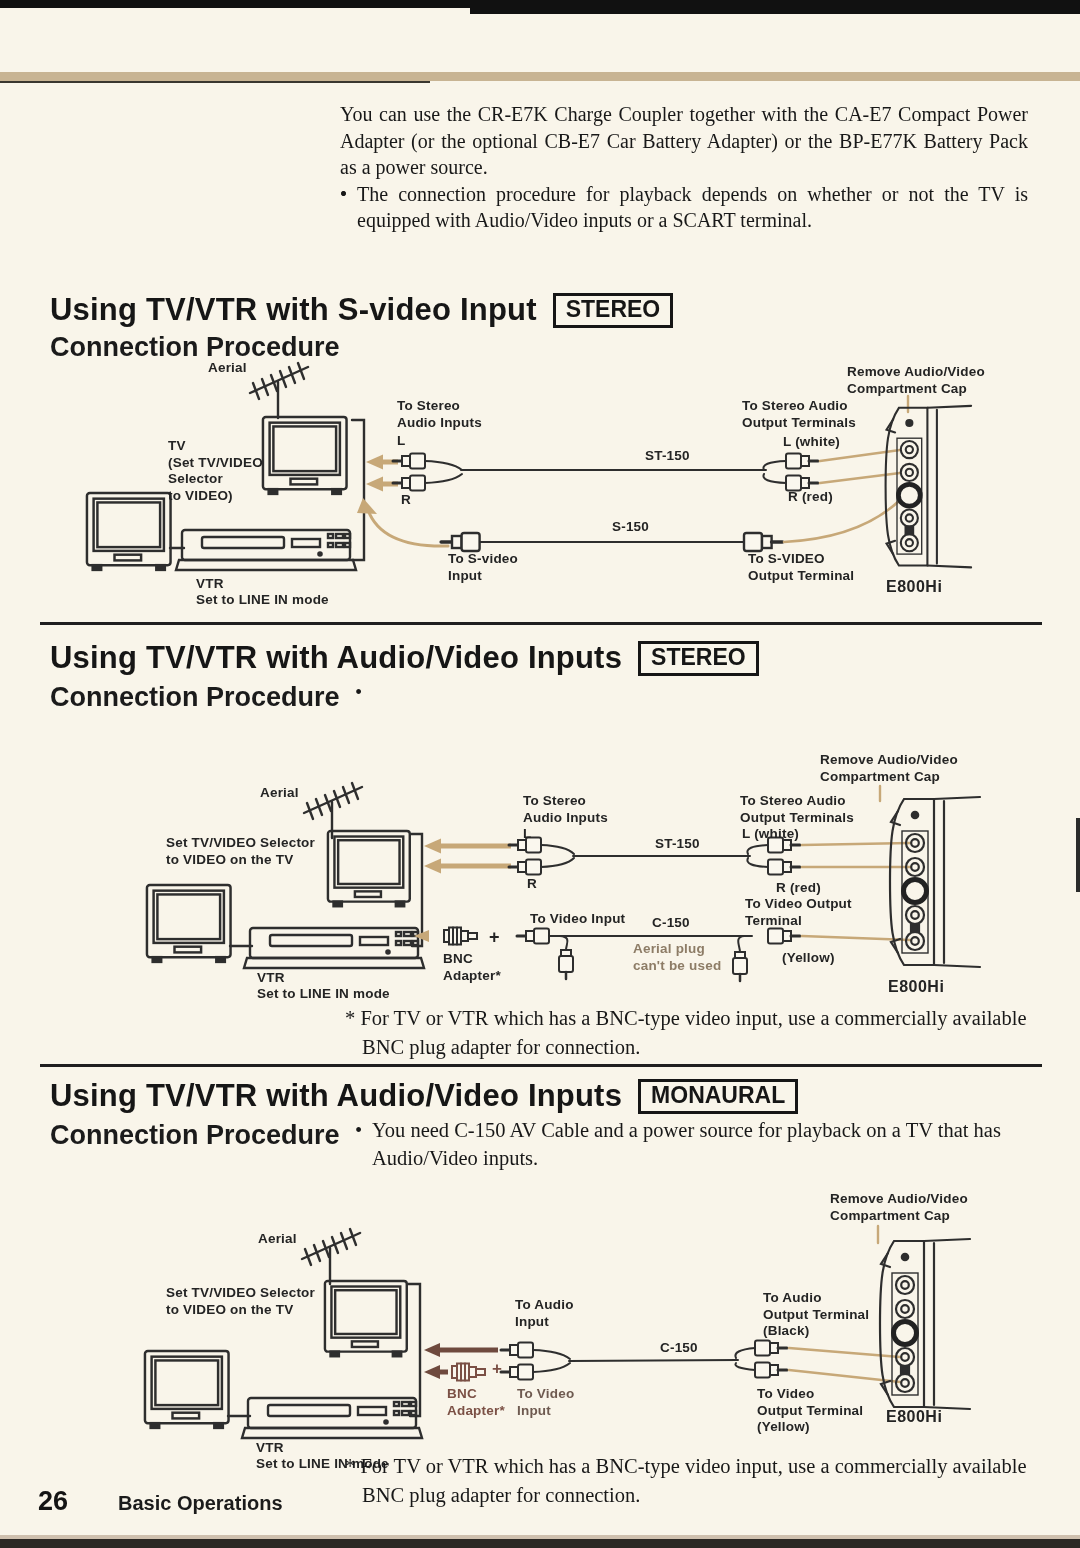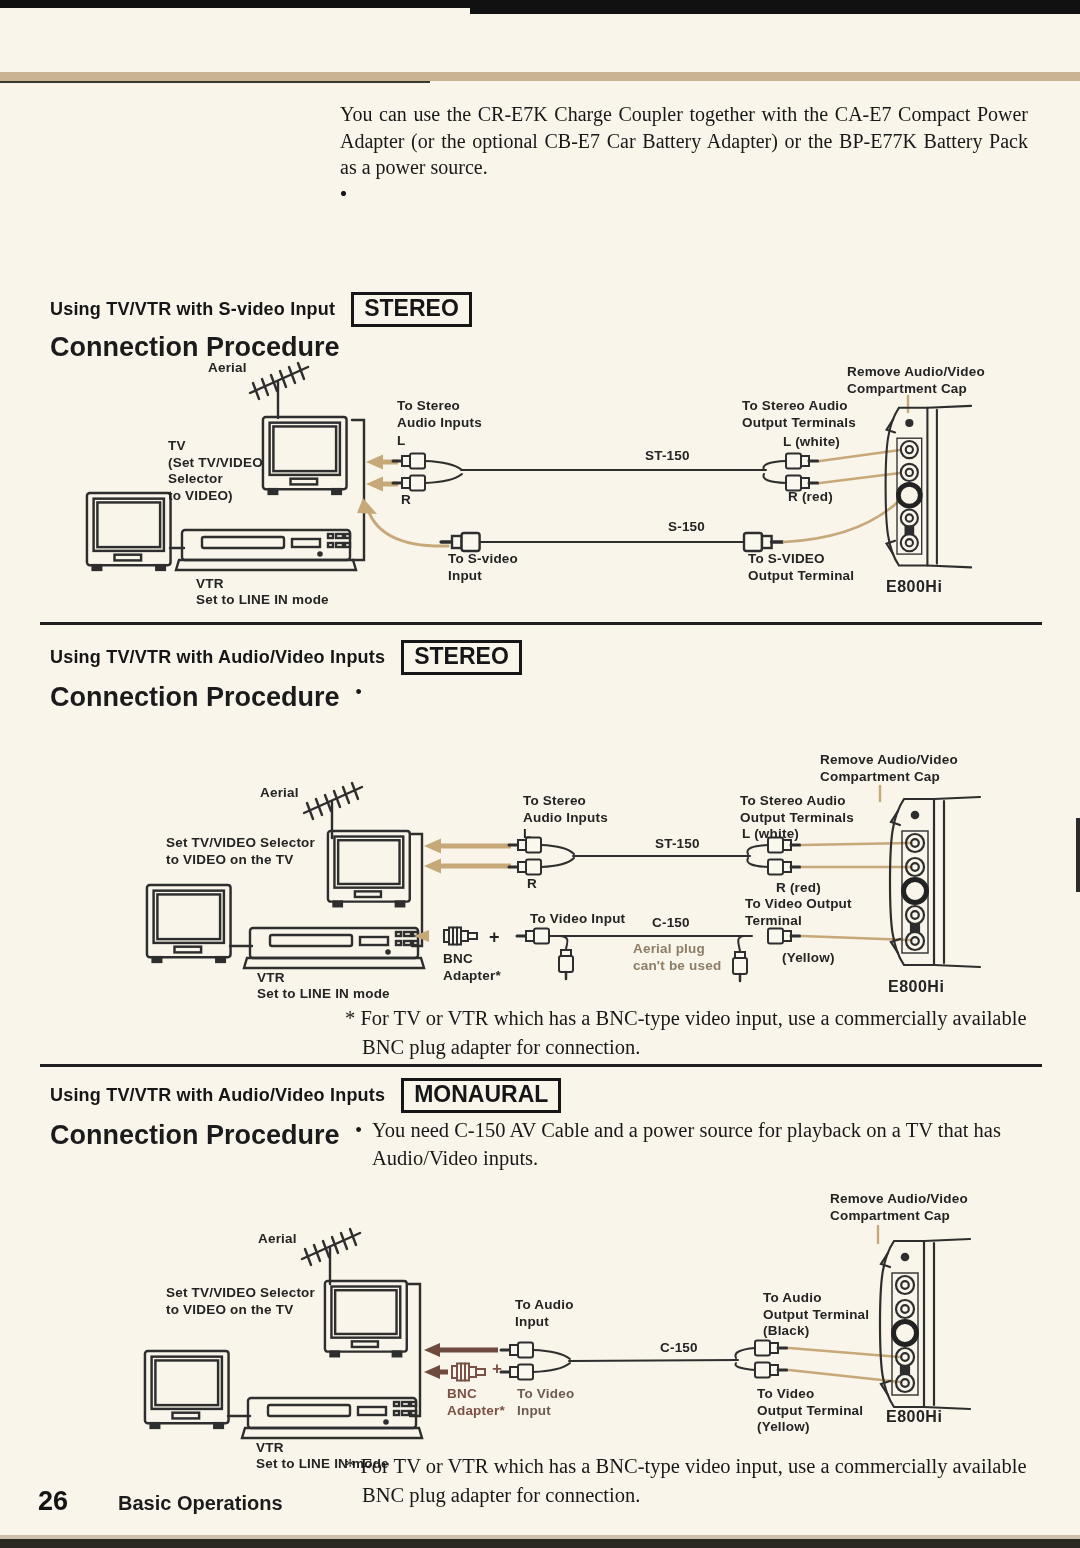--- a/index.html
+++ b/index.html
@@ -7,21 +7,21 @@
         font-family:"Liberation Sans",sans-serif;}
   .bar{position:absolute;}
   #title{position:absolute;left:50px;top:22px;font-size:35px;font-weight:bold;color:#151515;
          letter-spacing:0.5px;font-family:"Liberation Sans",sans-serif;}
   .serif{font-family:"Liberation Serif","DejaVu Serif",serif;color:#181818;}
   #intro{position:absolute;left:340px;top:101px;width:688px;font-size:20px;line-height:26.5px;text-align:justify;}
   #intro p{margin:0 0 0 0;}
   .ibullet{position:relative;padding-left:17px;text-align:justify;}
   .ibullet .bmark{position:absolute;left:0;top:0;}
   .shead{position:absolute;display:flex;align-items:center;gap:16px;}
-  .shead .htxt{font-size:18px;font-weight:bold;color:#161616;letter-spacing:0.2px;}
+  .shead .htxt{font-size:31px;font-weight:bold;color:#161616;letter-spacing:0.2px;}
   .badge{border:3px solid #161616;padding:0px 10px 2px 10px;font-size:23px;font-weight:bold;color:#161616;}
   .subhead{position:absolute;font-size:27px;font-weight:bold;color:#1b1b1b;}
   .sbullet{position:absolute;font-size:20.5px;line-height:28px;width:690px;padding-left:17px;}
   .sbullet .bmark{position:absolute;left:0;top:0;}
   .lbl{position:absolute;font-size:13.5px;font-weight:bold;color:#242424;line-height:1.24;
        white-space:pre-line;letter-spacing:0.2px;}
   .brown{color:#7b5045;}
   .gbrown{color:#8d7c66;}
   .model{font-size:16px;letter-spacing:0.5px;}
   .fnote{position:absolute;font-size:20.5px;line-height:29px;width:700px;
@@ -45,20 +45,21 @@
   <div class="bar" style="left:1076px;top:818px;width:4px;height:74px;background:#2b2b2b;"></div>
 
 
   <div id="intro" class="serif">
     <p>You can use the CR-E7K Charge Coupler together with the CA-E7 Compact Power Adapter (or the optional CB-E7 Car Battery Adapter) or the BP-E77K Battery Pack as a power source.</p>
     <div class="ibullet">
       <span class="bmark">•</span>
     </div>
     <div class="ibullet">
       <span class="bmark">•</span>
+      <span>The connection procedure for playback depends on whether or not the TV is equipped with Audio/Video inputs or a SCART terminal.</span>
     </div>
   </div>
 
   <svg width="1080" height="1548" viewBox="0 0 1080 1548">
     <defs>
       <g id="aerial-sym" stroke="#2e2e2e" stroke-width="2.4" fill="none">
         <line x1="22" y1="52" x2="22" y2="16"></line>
         <line x1="-6" y1="27" x2="52" y2="1"></line>
         <line x1="-3" y1="17" x2="3" y2="33"></line>
         <line x1="6" y1="13" x2="12" y2="29"></line>
@@ -239,21 +240,21 @@
 (Set TV/VIDEO
 Selector
 to VIDEO)</div>
   <div class="lbl" style="left:196px;top:576px;">VTR</div>
   <div class="lbl" style="left:196px;top:592px;">Set to LINE IN mode</div>
   <div class="lbl" style="left:397px;top:398px;">To Stereo
 Audio Inputs</div>
   <div class="lbl" style="left:397px;top:433px;">L</div>
   <div class="lbl" style="left:401px;top:492px;">R</div>
   <div class="lbl" style="left:645px;top:448px;">ST-150</div>
-  <div class="lbl" style="left:668px;top:519px;text-align:right;">S-150</div>
+  <div class="lbl" style="left:612px;top:519px;text-align:right;">S-150</div>
   <div class="lbl" style="left:448px;top:551px;">To S-video
 Input</div>
   <div class="lbl" style="left:742px;top:398px;">To Stereo Audio
 Output Terminals</div>
   <div class="lbl" style="left:783px;top:434px;">L (white)</div>
   <div class="lbl" style="left:788px;top:489px;">R (red)</div>
   <div class="lbl" style="left:748px;top:551px;">To S-VIDEO
 Output Terminal</div>
   <div class="lbl" style="left:847px;top:364px;">Remove Audio/Video
 Compartment Cap</div>

